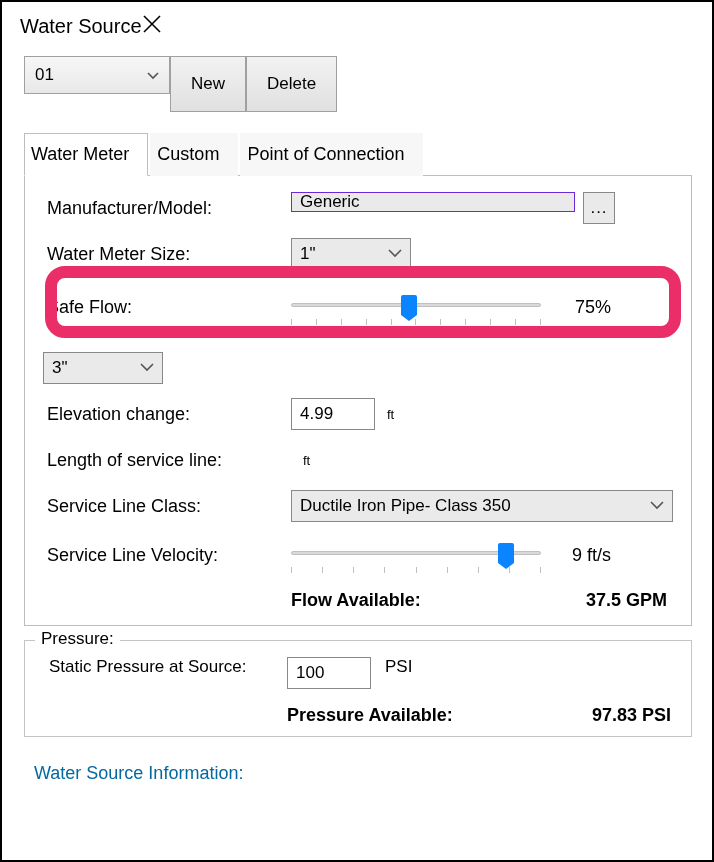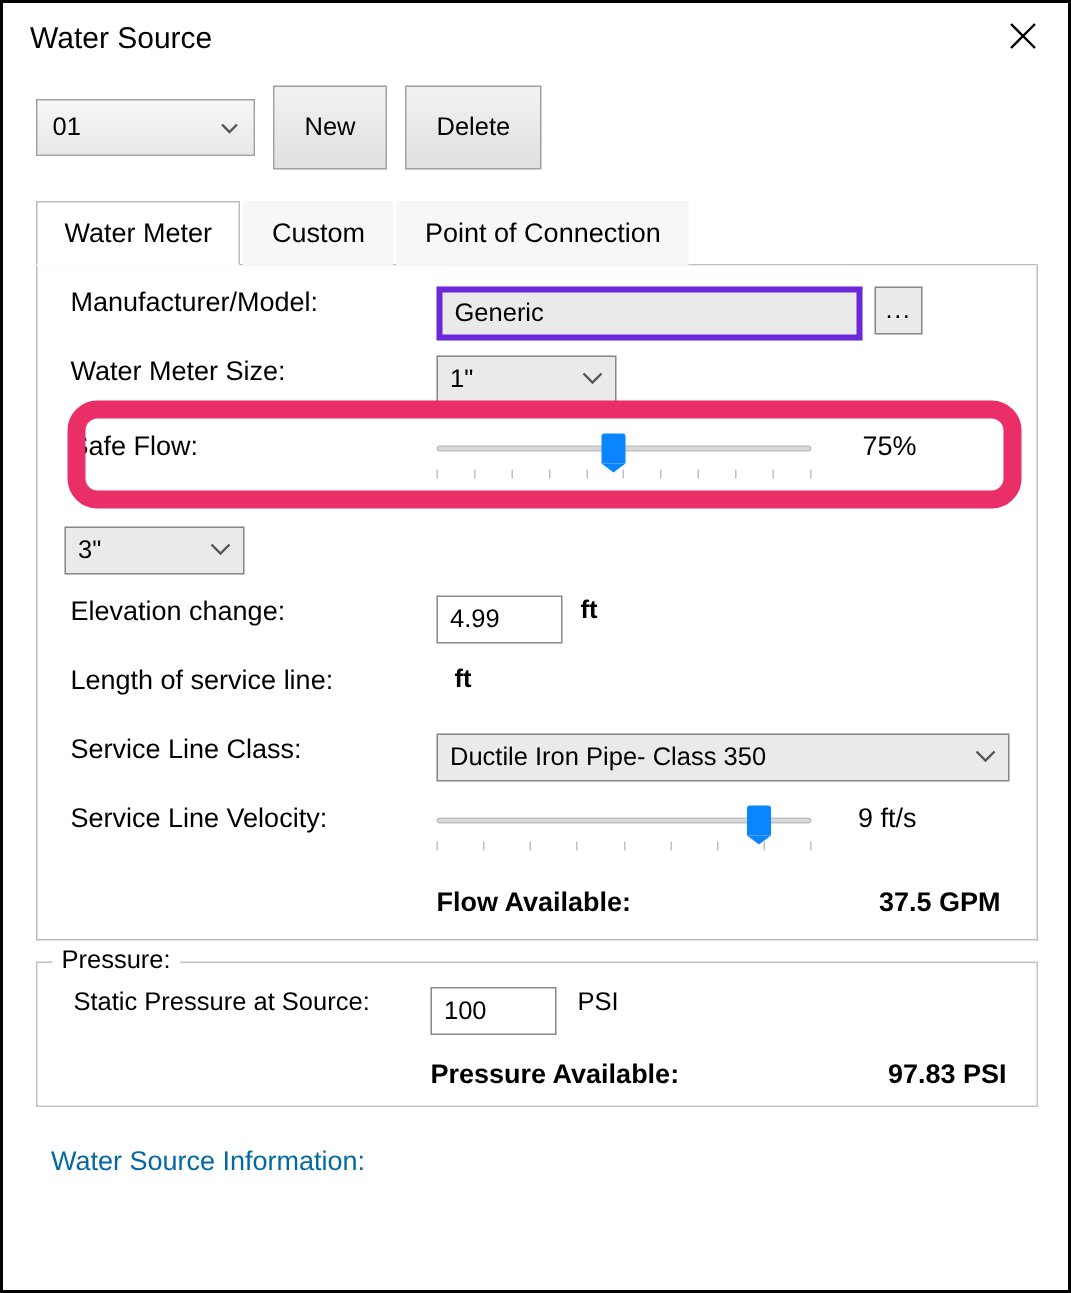--- a/index.html
+++ b/index.html
@@ -1,43 +1,43 @@
 <!DOCTYPE html>
 <html><head>
   <meta charset="utf-8">
   <style>
     * { box-sizing: border-box; margin: 0; padding: 0; font-family: "Segoe UI", Arial, sans-serif; }
     body { background: #fff; width: 714px; height: 862px; overflow: hidden; border: 2px solid #000; position: relative; }
     
-    .titlebar { display: flex; justify-content: space-between; align-items: center; padding: 12px 20px 12px 18px; }
+    .titlebar { display: flex; align-items: center; padding: 12px 20px 12px 18px; }
     .title { font-size: 20px; font-weight: 400; }
     .close-x { font-size: 24px; line-height: 1; cursor: pointer; font-weight: 300; }
     .close-x svg { width: 20px; height: 20px; }
     
     .content { padding: 6px 20px 20px 22px; }
     
-    .toprow { display: flex; gap: 12px; align-items: center; margin-bottom: 20px; }
+    .toprow { display: flex; margin-bottom: 20px; }
     .dropdown01 { width: 146px; height: 38px; border: 1px solid #a0a0a0; background: linear-gradient(#f7f7f7,#e8e8e8); display: flex; align-items: center; justify-content: space-between; padding: 0 10px; font-size: 17px; }
     .dropdown01 .chev { font-size: 14px; color: #555; }
     .btn { height: 56px; border: 1px solid #a0a0a0; background: linear-gradient(#f2f2f2,#e0e0e0); font-size: 17px; padding: 0 20px; cursor: pointer; }
     
     .tabs { display: flex; border-bottom: 1px solid #bdbdbd; }
-    .tab { padding: 10px 18px 10px 18px; font-size: 18px; border: 1px solid transparent; border-bottom: none; cursor: pointer; position: relative; top: 1px; background: #f7f7f7; margin-right: 2px; }
+    .tab { padding: 10px 18px 10px 6px; font-size: 18px; border: 1px solid transparent; border-bottom: none; cursor: pointer; position: relative; top: 1px; background: #f7f7f7; margin-right: 2px; }
     .tab.active { background: #fff; border-color: #bdbdbd; border-bottom: 1px solid #fff; }
     .tabbody { border: 1px solid #bdbdbd; border-top: none; background: #fff; padding: 14px 18px 14px 18px; }
     
-    .row { display: flex; margin-bottom: 10px; min-height: 36px; position: relative; }
+    .row { display: flex; align-items: center; margin-bottom: 10px; min-height: 36px; position: relative; }
     .row.tall { min-height: 42px; }
     .lbl { width: 248px; font-size: 18px; flex-shrink: 0; padding-left: 4px; }
-    .field .txt { width: 284px; height: 36px; border: 4px solid #6d28d9; background: #eaeaea; padding: 2px 8px; font-size: 17px; display: flex; align-items: center; }
+    .field .txt { width: 284px; height: 20px; border: 1px solid #6d28d9; background: #eaeaea; padding: 2px 8px; font-size: 17px; display: flex; align-items: center; }
     .dots-btn { width: 32px; height: 32px; border: 1px solid #888; background: #eaeaea; margin-left: 8px; display: flex; align-items: center; justify-content: center; font-size: 17px; letter-spacing: 1px; cursor: pointer; }
     .select-s { width: 120px; height: 32px; border: 1px solid #888; background: #eaeaea; display: flex; align-items: center; justify-content: space-between; padding: 0 8px; font-size: 17px; }
     .select-s .chev svg, .select-l .chev svg { width: 14px; height: 10px; display: block; }
     .txt-input { width: 84px; height: 32px; border: 1px solid #888; padding: 2px 8px; font-size: 17px; background: #fff; }
-    .unit { font-size: 17px; margin-left: 12px; font-weight: bold; }
+    .unit { font-size: 13px; margin-left: 12px; }
     .select-l { width: 388px; height: 32px; border: 1px solid #888; background: #eaeaea; display: flex; align-items: center; justify-content: space-between; padding: 0 8px; font-size: 17px; }
     
     .slider-area { width: 250px; position: relative; height: 28px; flex-shrink: 0; }
     .slider-track { position: absolute; left: 0; right: 0; top: 10px; height: 4px; background: #d9d9d9; border: 1px solid #c0c0c0; border-radius: 2px; }
     .slider-thumb { position: absolute; top: 2px; width: 16px; height: 20px; background: #0a84ff; border-radius: 2px 2px 0 0; transform: translateX(-50%); }
     .slider-thumb::after { content: ""; position: absolute; bottom: -6px; left: 0; border-left: 8px solid transparent; border-right: 8px solid transparent; border-top: 6px solid #0a84ff; }
     .ticks { position: absolute; left: 0; right: 0; top: 26px; display: flex; justify-content: space-between; }
     .tickmark { width: 1px; height: 6px; background: #c0c0c0; }
     .slider-value { font-size: 18px; margin-left: 14px; min-width: 56px; text-align: right; }
     

